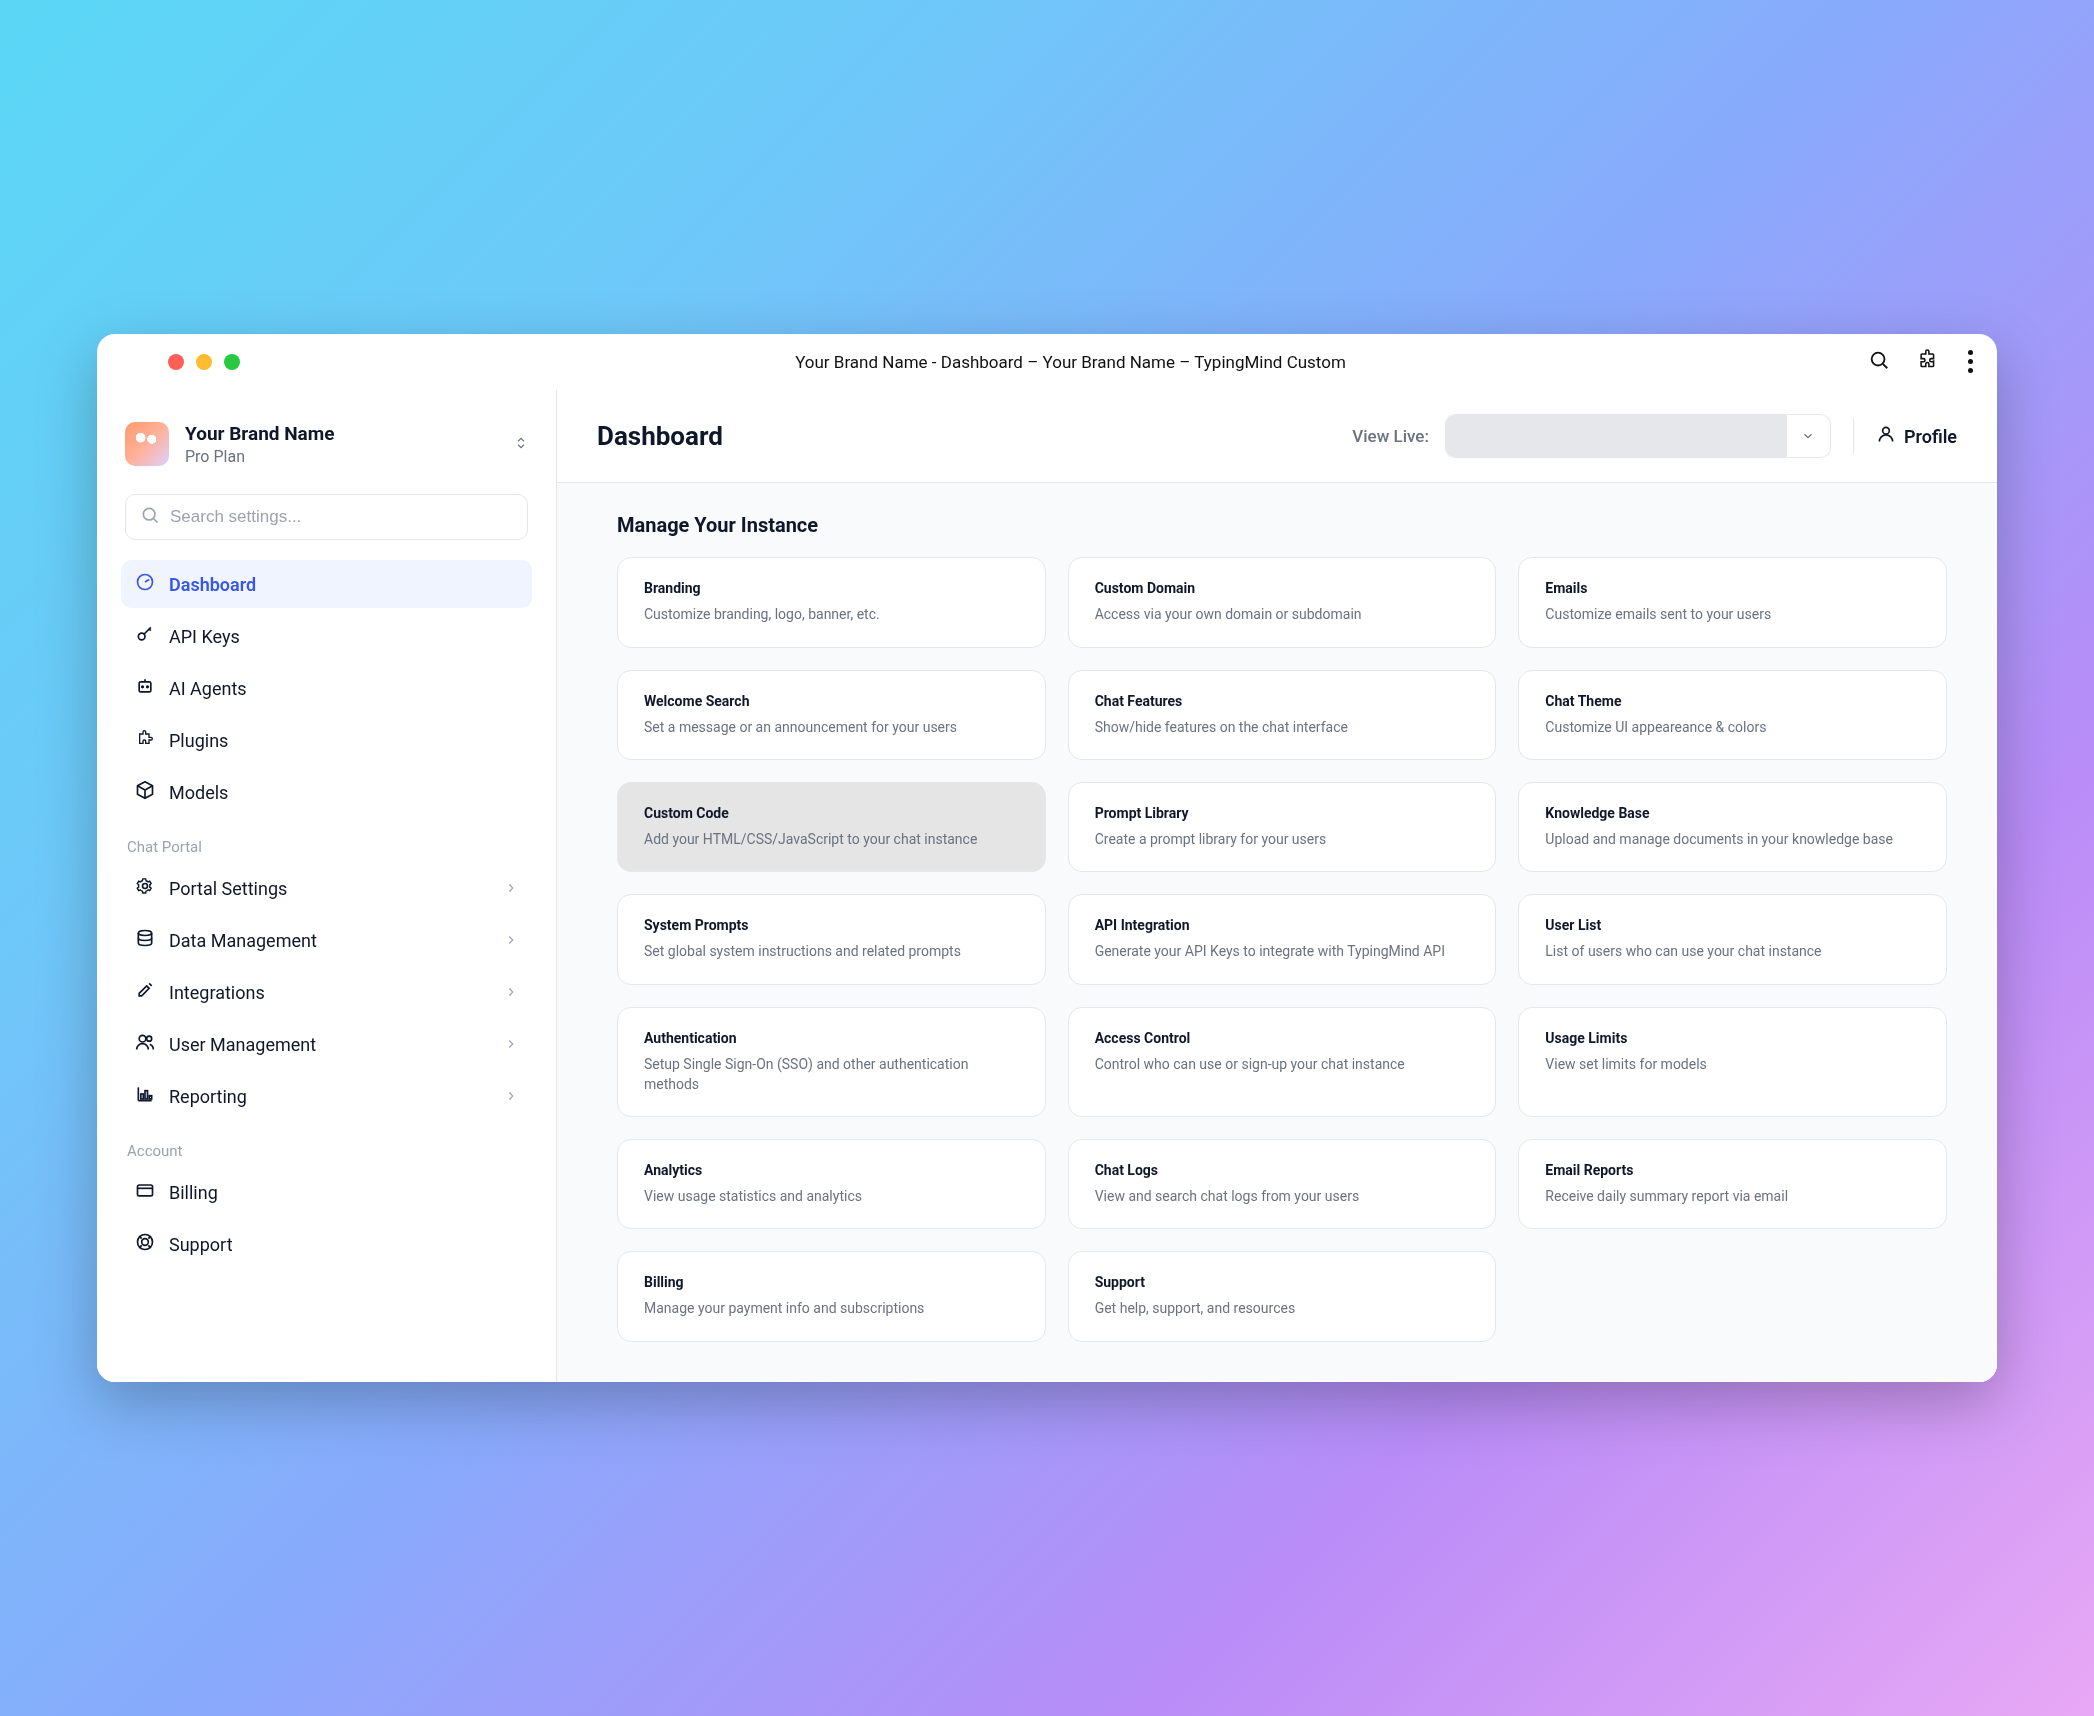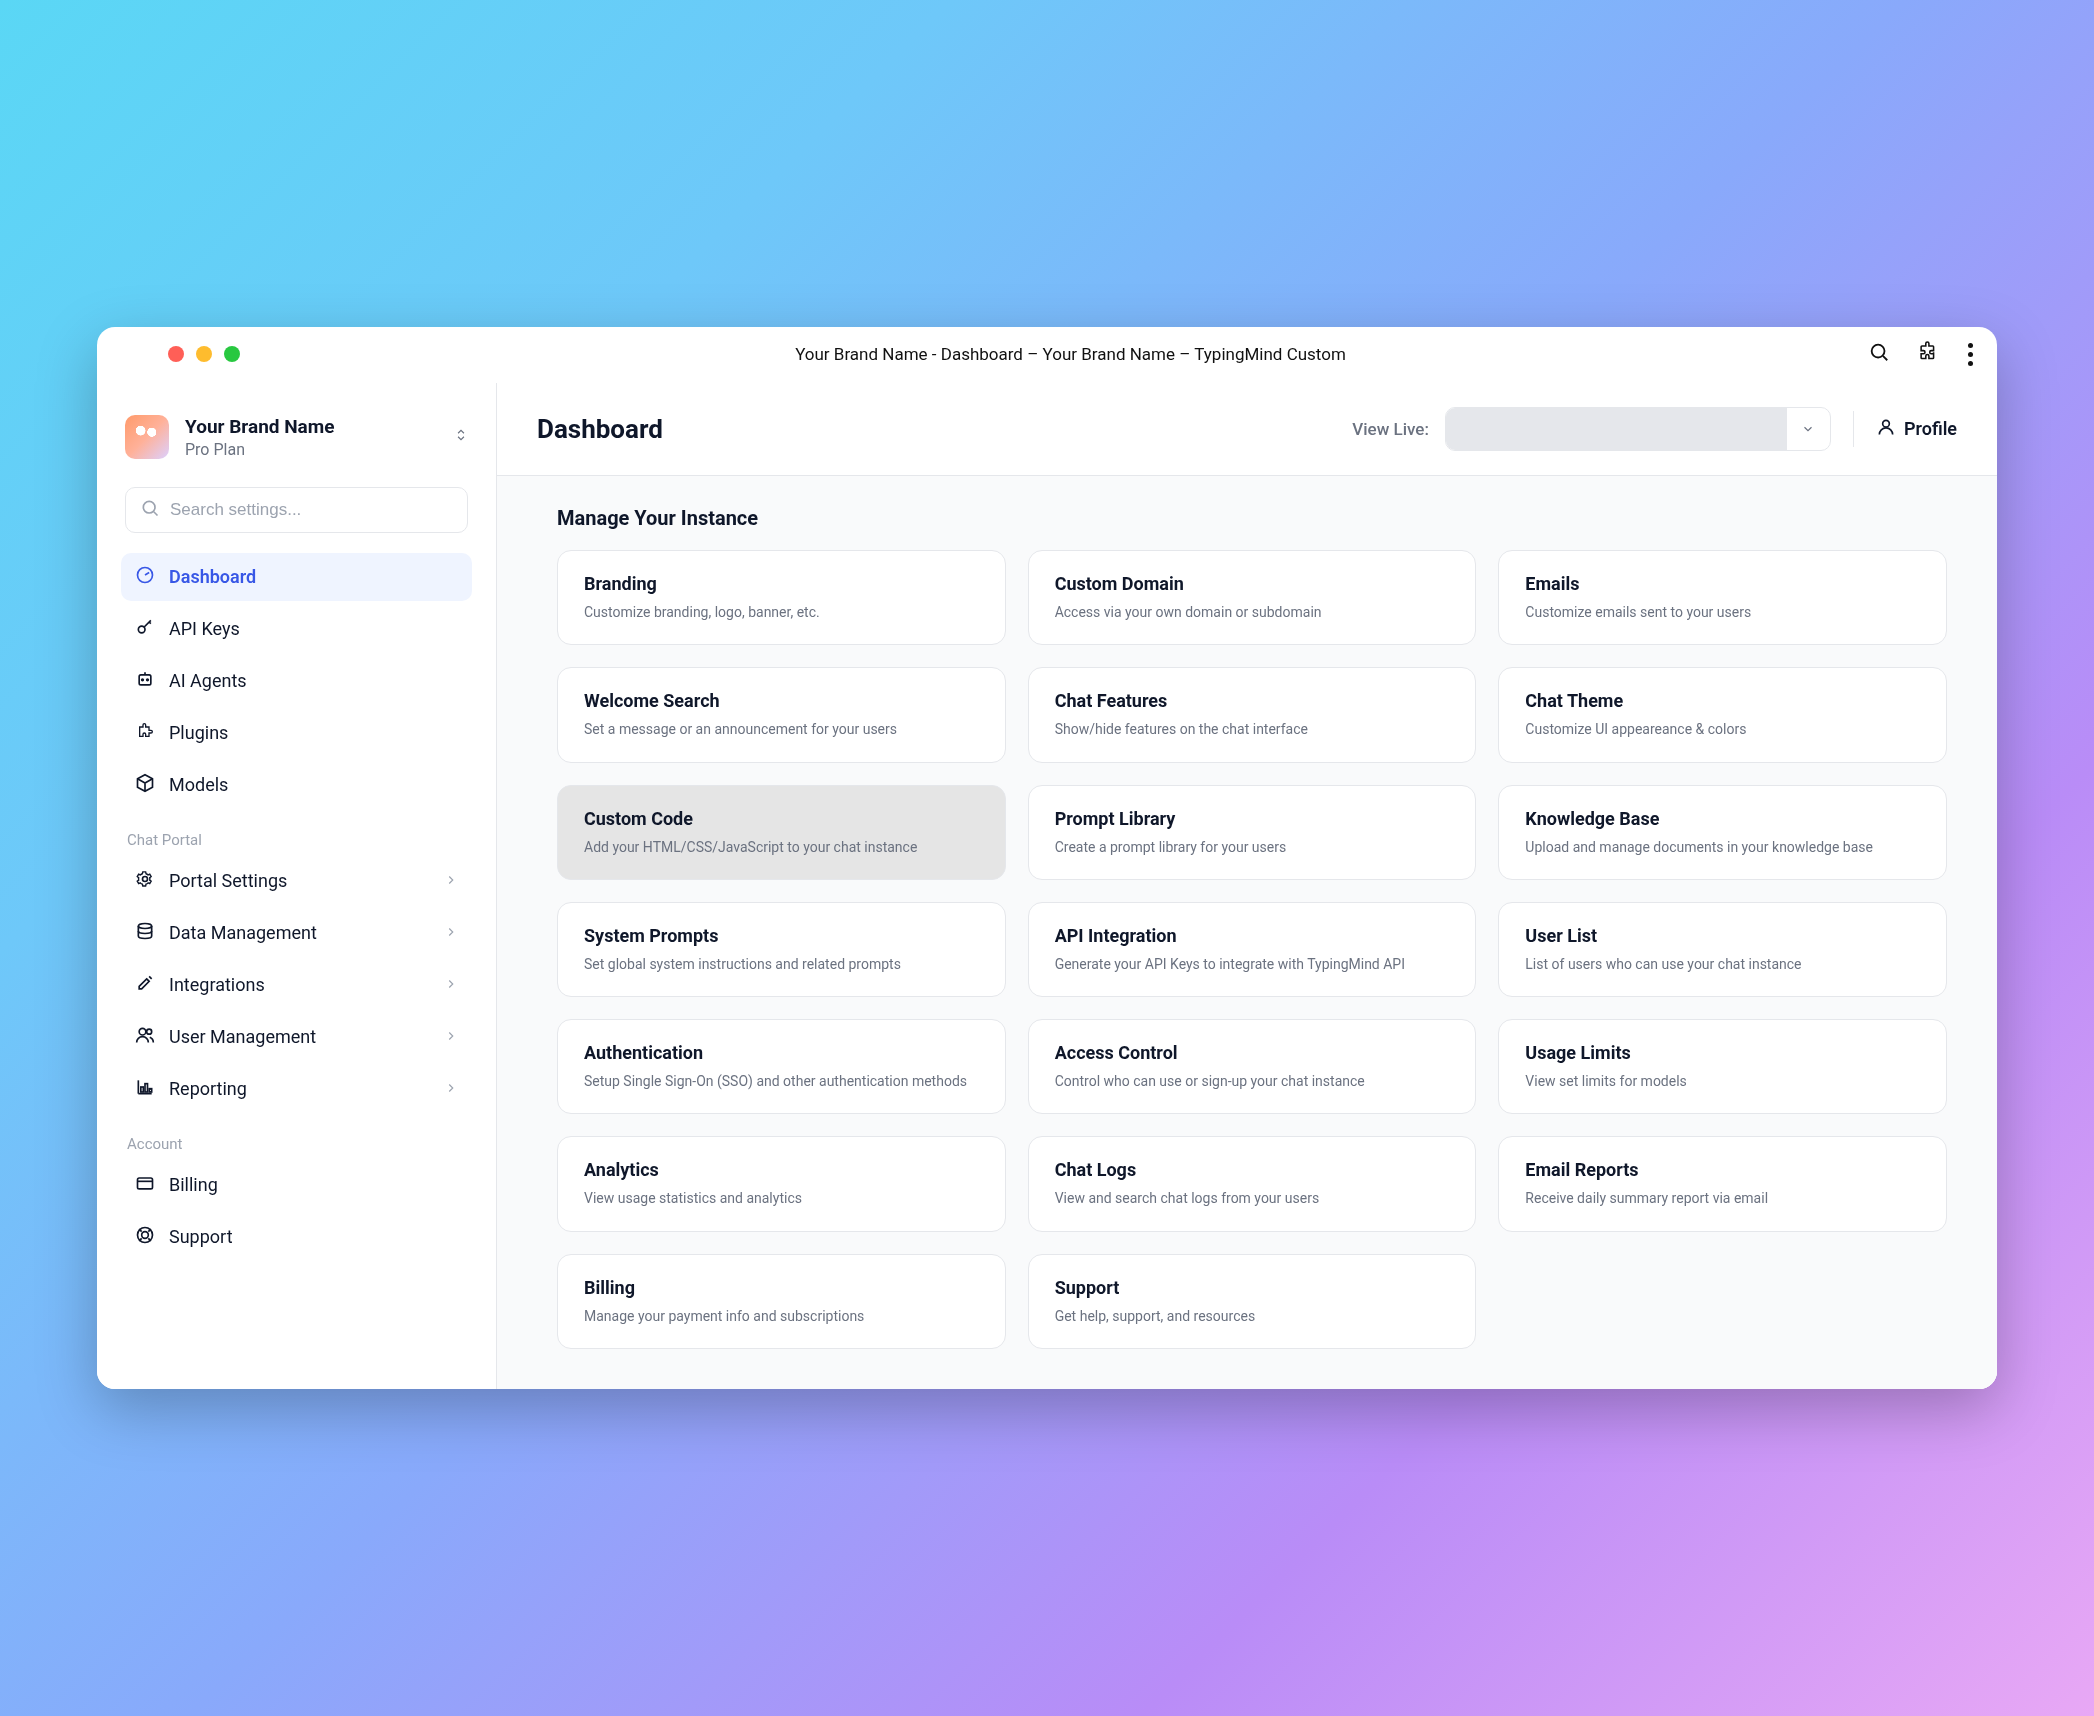--- a/index.html
+++ b/index.html
@@ -58,21 +58,21 @@
   .titlebar-actions svg { width: 22px; height: 22px; stroke: #111; fill: none; stroke-width:2; }
   .kebab { display:flex; flex-direction:column; gap:4px; }
   .kebab span { width:5px; height:5px; border-radius:50%; background:#111; display:block; }
 
   .body {
     display: flex;
     flex: 1;
     min-height: 0;
   }
   .sidebar {
-    width: 400px;
+    width: 460px;
     border-right: 1px solid #e5e7eb;
     padding: 24px 16px 24px 16px;
     background:#fff;
   }
   .brand-row {
     display: flex;
     align-items: center;
     gap: 16px;
     padding: 8px 12px 20px 12px;
   }
@@ -161,21 +161,21 @@
     font-size:20px; font-weight:700; color:#0f172a; margin-bottom:20px;
   }
   .grid {
     display:grid; grid-template-columns: repeat(3, 1fr); gap:22px;
   }
   .card {
     background:#fff; border:1px solid #e5e7eb; border-radius:14px;
     padding: 22px 26px; cursor:pointer;
   }
   .card.hover { background:#e5e5e5; }
-  .card h3 { font-size:18px; font-weight:700; color:#0f172a; margin-bottom:8px;}
+  .card h3 { font-size:14px; font-weight:700; color:#0f172a; margin-bottom:8px;}
   .card p { font-size:14px; color:#6b7280; line-height:1.45;}
 </style>
 </head>
 <body>
 
 <div class="window">
 
   <div class="titlebar">
     <div class="traffic">
       <span class="dot red"></span>

